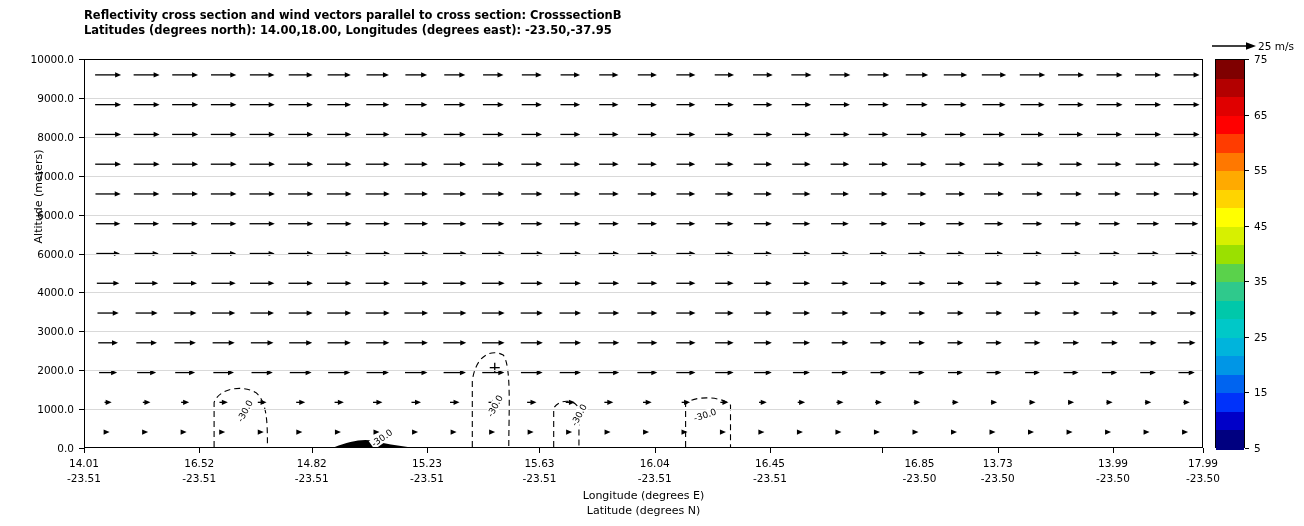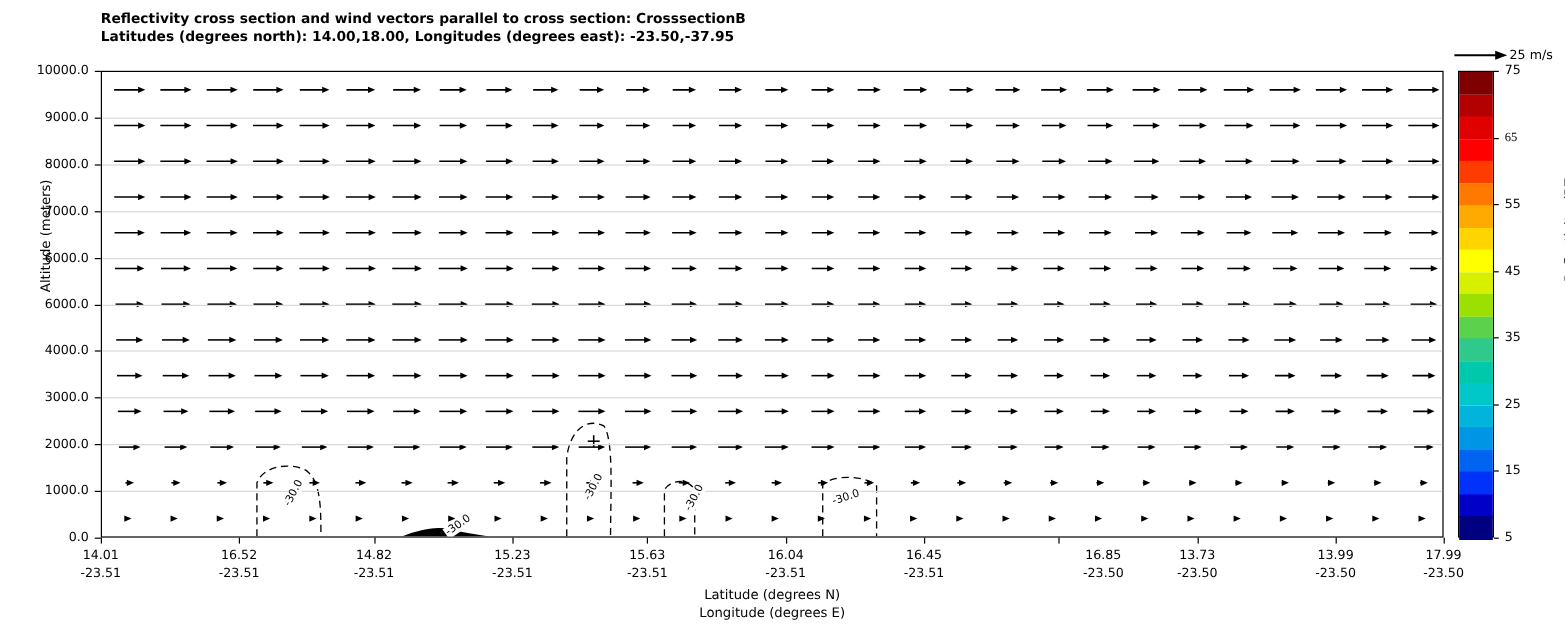--- a/index.html
+++ b/index.html
@@ -1780,22 +1780,22 @@
       <div class="xtick" style="left: 1029.03px; top: 4px;">
         <div>13.99</div>
         <div>-23.50</div>
       </div>
       <div class="xtick" style="left: 1119px; top: 4px;">
         <div>17.99</div>
         <div>-23.50</div>
       </div>
     </div>
   <div id="xtitle">
+    <div>Longitude (degrees E)</div>
     <div>Latitude (degrees N)</div>
-    <div>Longitude (degrees E)</div>
   </div>
 
   <div id="cbar">
       <div class="cseg" style="top: 0px; height: 19.1238px; background: rgb(127, 0, 0);"></div>
       <div class="cseg" style="top: 18.5238px; height: 19.1238px; background: rgb(179, 0, 0);"></div>
       <div class="cseg" style="top: 37.0476px; height: 19.1238px; background: rgb(224, 0, 0);"></div>
       <div class="cseg" style="top: 55.5714px; height: 19.1238px; background: rgb(255, 0, 0);"></div>
       <div class="cseg" style="top: 74.0952px; height: 19.1238px; background: rgb(255, 60, 0);"></div>
       <div class="cseg" style="top: 92.619px; height: 19.1238px; background: rgb(255, 120, 0);"></div>
       <div class="cseg" style="top: 111.143px; height: 19.1238px; background: rgb(255, 170, 0);"></div>
@@ -1809,21 +1809,21 @@
       <div class="cseg" style="top: 259.333px; height: 19.1238px; background: rgb(0, 200, 200);"></div>
       <div class="cseg" style="top: 277.857px; height: 19.1238px; background: rgb(0, 180, 220);"></div>
       <div class="cseg" style="top: 296.381px; height: 19.1238px; background: rgb(0, 150, 230);"></div>
       <div class="cseg" style="top: 314.905px; height: 19.1238px; background: rgb(0, 100, 240);"></div>
       <div class="cseg" style="top: 333.429px; height: 19.1238px; background: rgb(0, 50, 250);"></div>
       <div class="cseg" style="top: 351.952px; height: 19.1238px; background: rgb(0, 0, 200);"></div>
       <div class="cseg" style="top: 370.476px; height: 19.1238px; background: rgb(0, 0, 128);"></div>
     </div>
   <div id="cbarlabels">
       <div class="cbtick" style="top: 0px;">75</div>
-      <div class="cbtick" style="top: 55.5714px; font-family: Liberation Serif, serif;">65</div>
+      <div class="cbtick" style="top: 55.5714px;">65</div>
       <div class="cbtick" style="top: 111.143px;">55</div>
       <div class="cbtick" style="top: 166.714px;">45</div>
       <div class="cbtick" style="top: 222.286px; text-align: center;">35</div>
       <div class="cbtick" style="top: 277.857px;">25</div>
       <div class="cbtick" style="top: 333.429px;">15</div>
       <div class="cbtick" style="top: 389px;">5</div>
     </div>
   <div id="cbtitle">Reflectivity dBZ</div>
 
 <div class="ytickmark" style="top: 448px;"></div>

